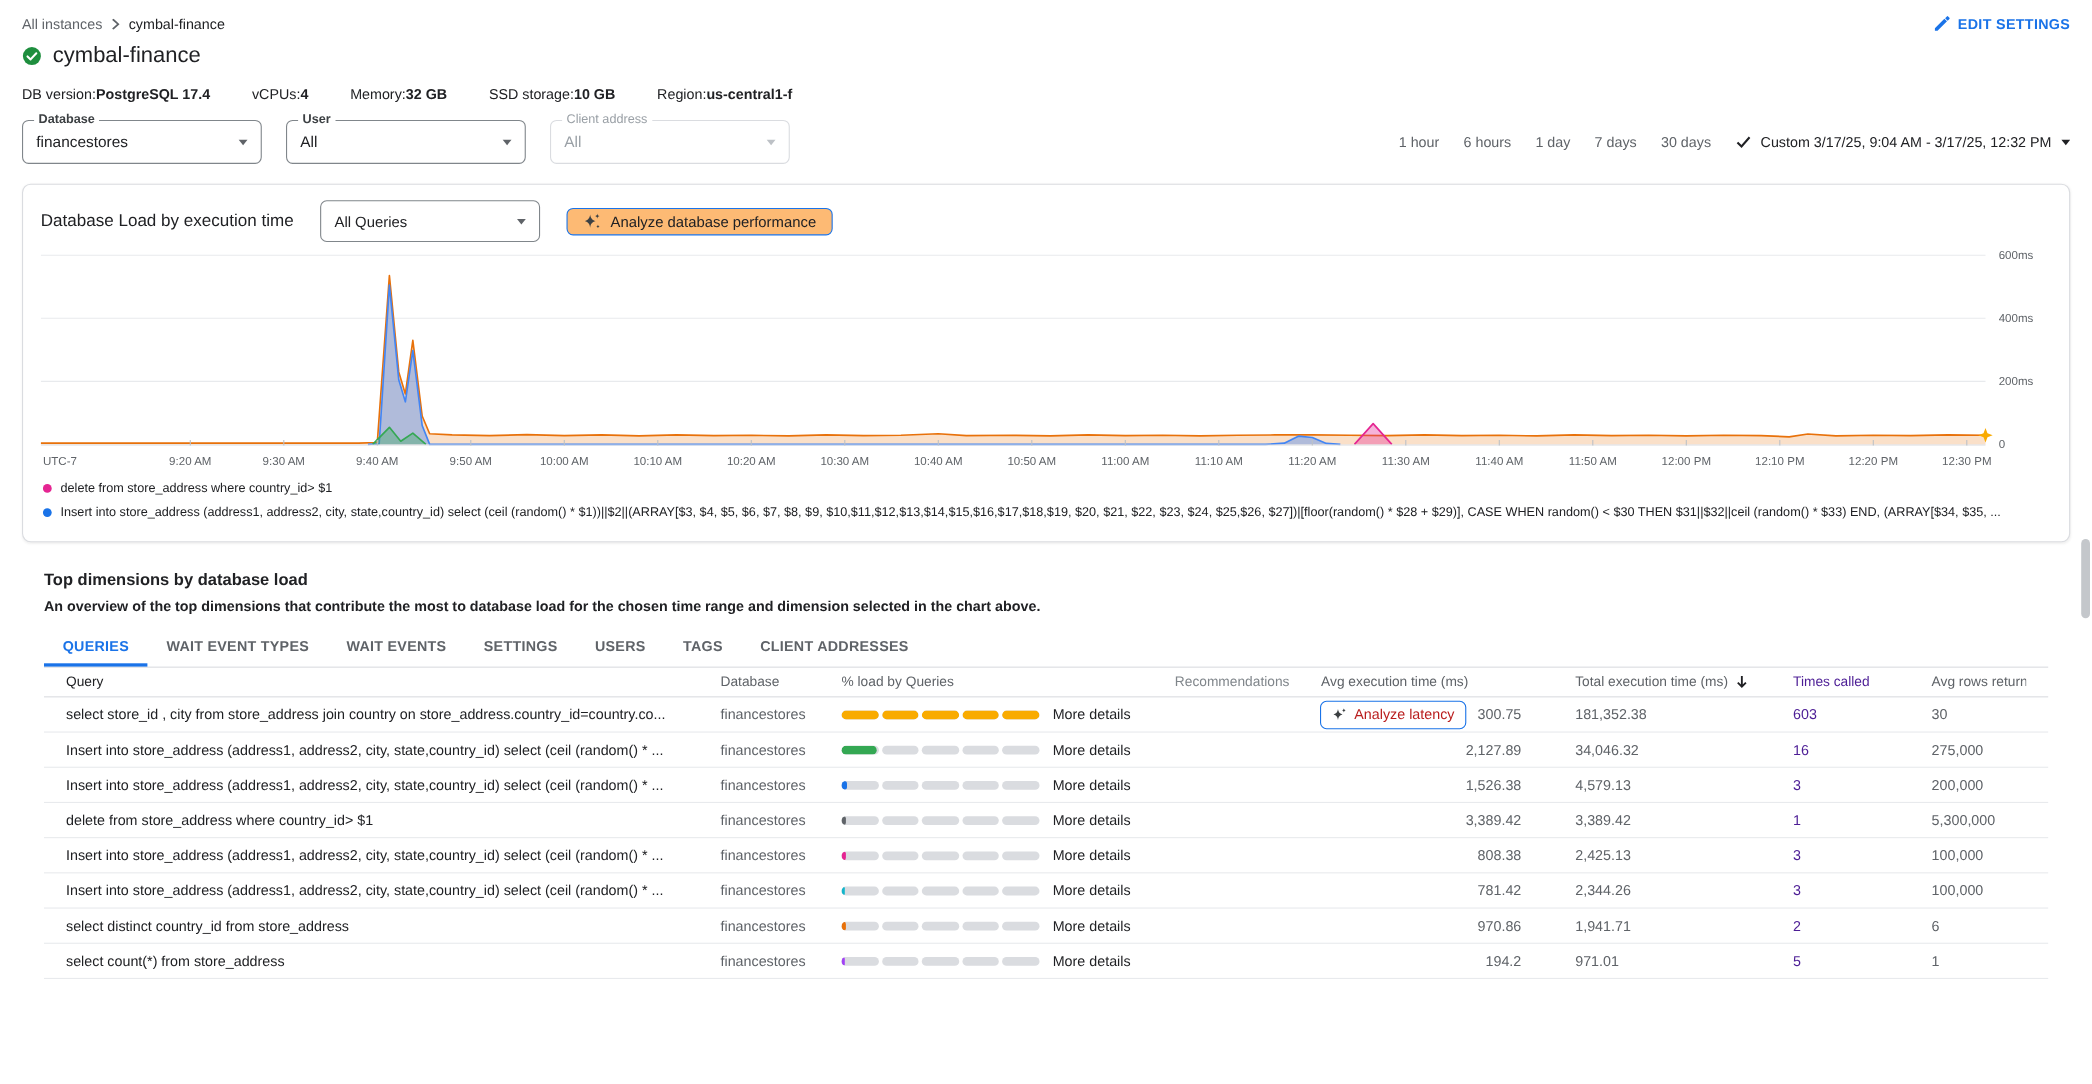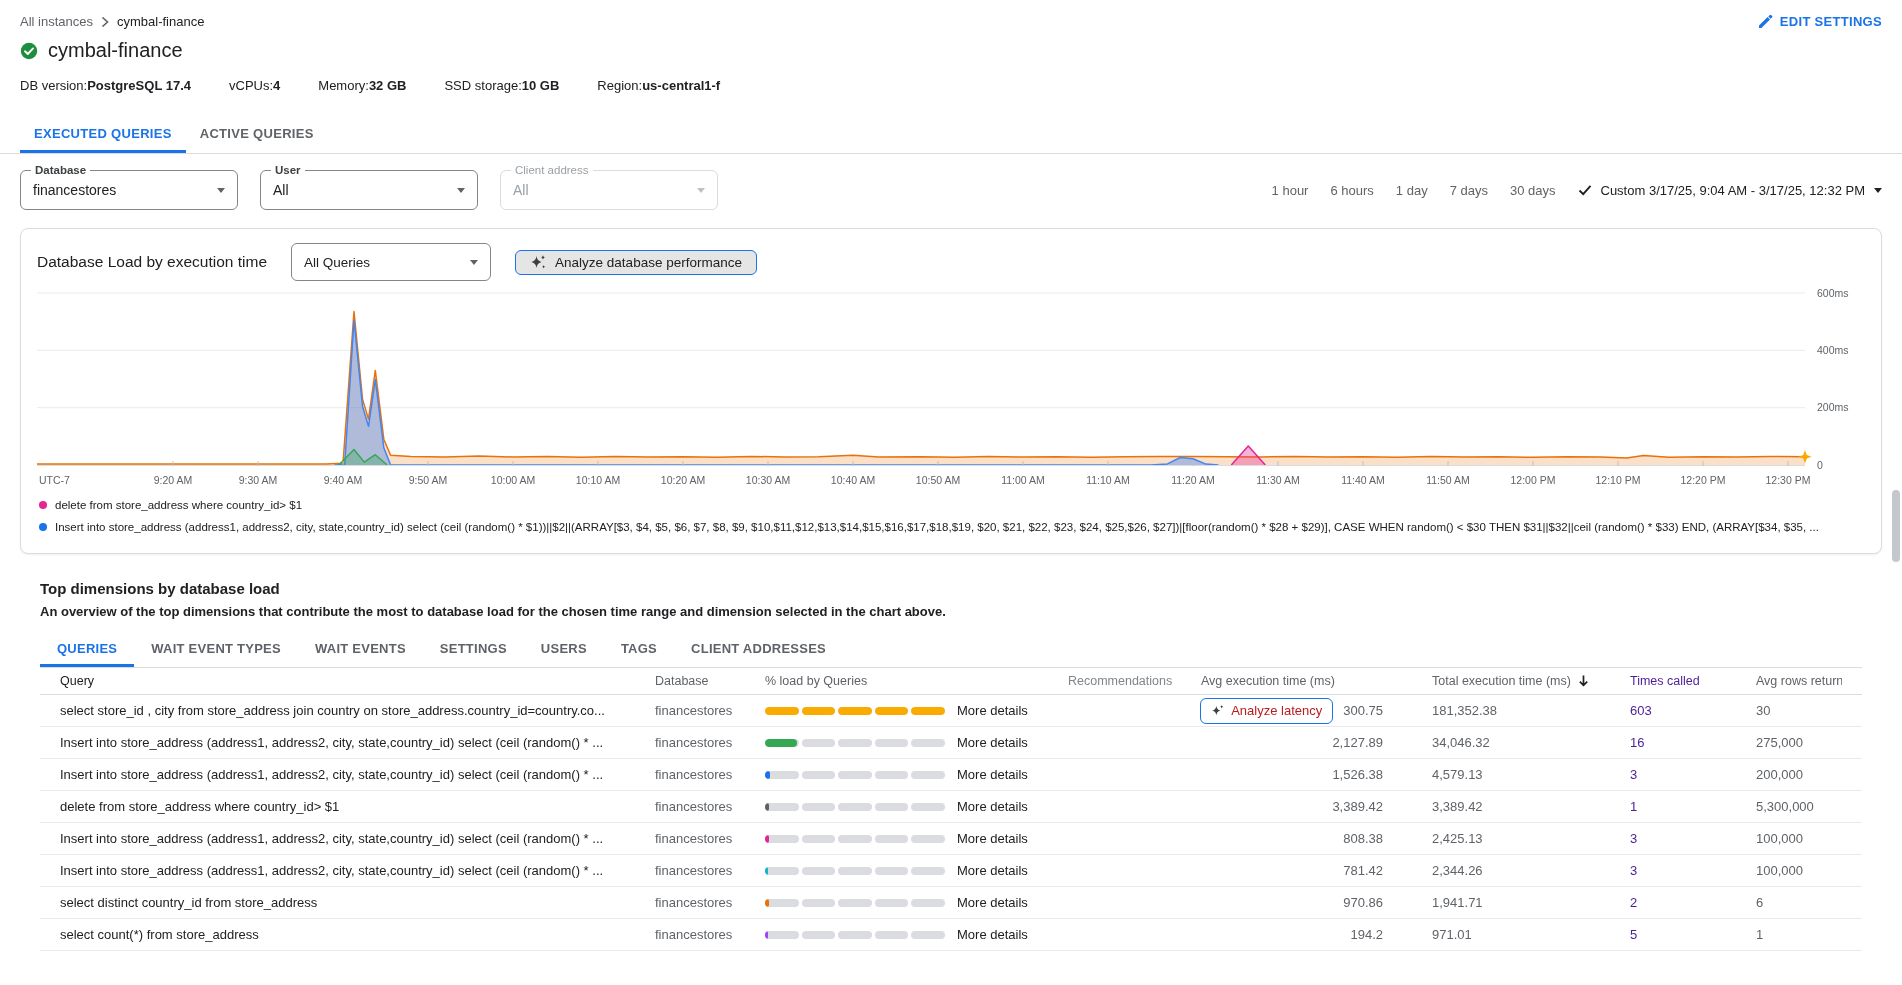--- a/index.html
+++ b/index.html
@@ -46,21 +46,21 @@
   .tr-custom { display:flex; align-items:center; gap:9px; color:#202124; cursor:pointer; }
 
   
   .card { margin:18px 20px 0 20px; border:1px solid #dadce0; border-radius:8px; background:#fff;
     box-shadow:0 1px 2px rgba(60,64,67,.08); padding:12px 16px 10px 16px; height:326px; }
   .card-head { display:flex; align-items:center; gap:24px; height:42px; }
   .card-head h2 { font-size:15.5px; font-weight:500; color:#202124; }
   .select-sm { position:relative; width:200px; height:38px; border:1px solid #80868b; border-radius:6px;
     display:flex; align-items:center; padding:0 12px; font-size:13.5px; color:#202124; cursor:pointer; }
   .select-sm .caret { position:absolute; right:12px; }
-  .analyze-btn { display:flex; align-items:center; gap:8px; height:25px; padding:0 14px; background:#e5e5e5;
+  .analyze-btn { display:flex; align-items:center; gap:8px; height:25px; padding:0 14px; background:#fdba74;
     border:1.5px solid #1a73e8; border-radius:6px; font-family:inherit; font-size:13.5px; font-weight:500; color:#202124; cursor:pointer; }
   #load-chart-svg { display:block; margin-top:4px; }
   .ax { font-size:10.5px; fill:#5f6368; font-family:"Liberation Sans", sans-serif; }
   .legend { margin-top:2px; padding-left:2px; }
   .legend-row { display:flex; align-items:center; gap:8px; height:22px; font-size:11.5px; color:#202124;
     white-space:nowrap; overflow:hidden; }
   .legend-dot { width:8px; height:8px; border-radius:50%; flex:none; }
 
   
   .dims { margin:26px 40px 0 40px; }
@@ -126,24 +126,20 @@
   </div>
 
   <div class="meta-row" id="meta-row">
       <span class="meta-item"><span class="ml">DB version:</span><span class="mv">PostgreSQL 17.4</span></span>
       <span class="meta-item"><span class="ml">vCPUs:</span><span class="mv">4</span></span>
       <span class="meta-item"><span class="ml">Memory:</span><span class="mv">32 GB</span></span>
       <span class="meta-item"><span class="ml">SSD storage:</span><span class="mv">10 GB</span></span>
       <span class="meta-item"><span class="ml">Region:</span><span class="mv">us-central1-f</span></span>
     </div>
 
-  <div class="tabs" id="main-tabs">
-      <div class="tab active">EXECUTED QUERIES</div>
-      <div class="tab">ACTIVE QUERIES</div>
-    </div>
 
   <div class="filter-row">
     <div class="filters" id="filters">
         <div class="field">
           <span class="flabel">Database</span>
           <span class="fvalue">financestores</span>
           <span class="caret"></span>
         </div>
         <div class="field">
           <span class="flabel">User</span>

